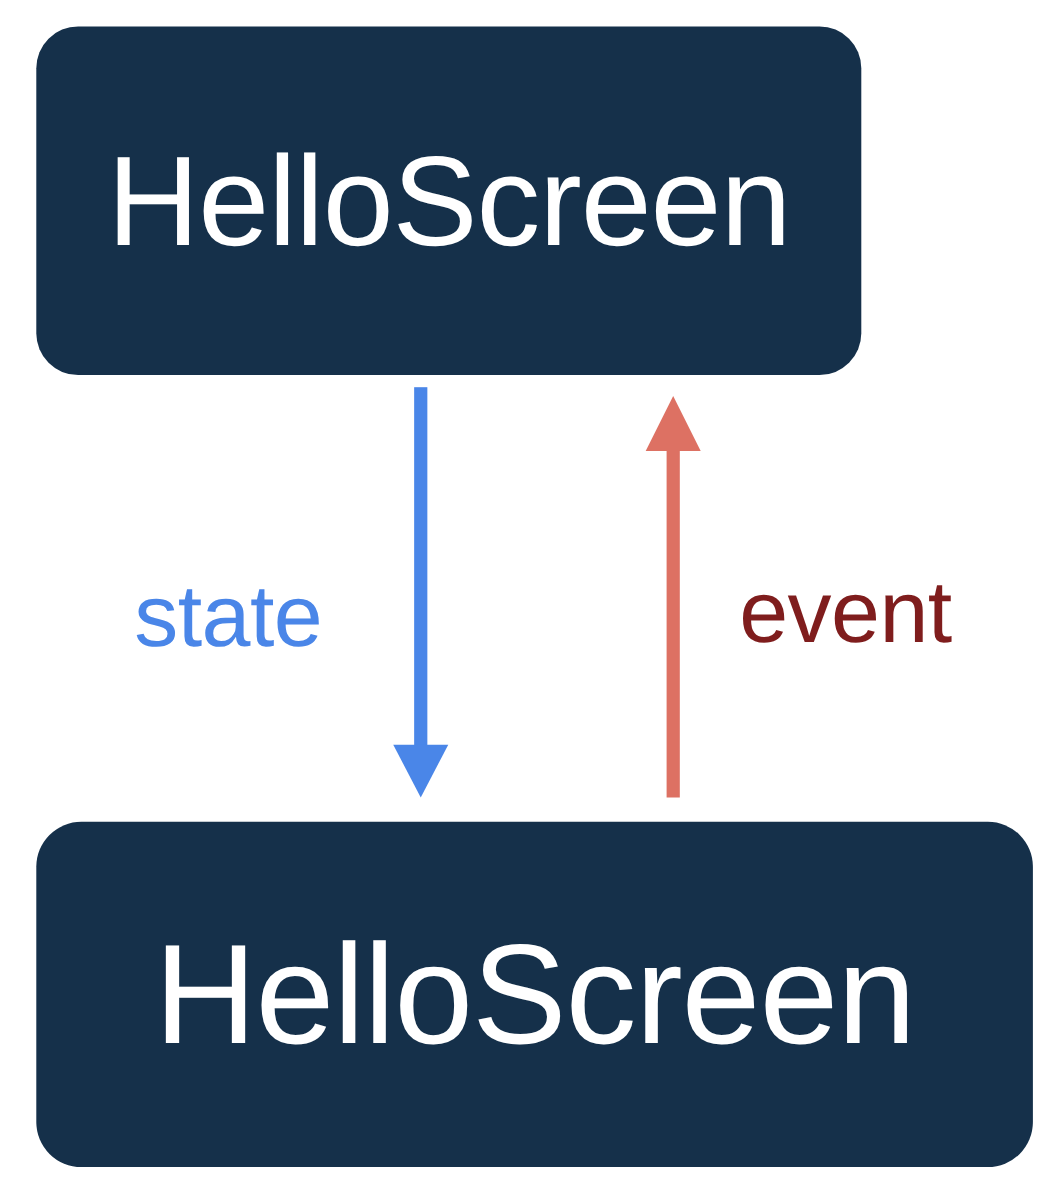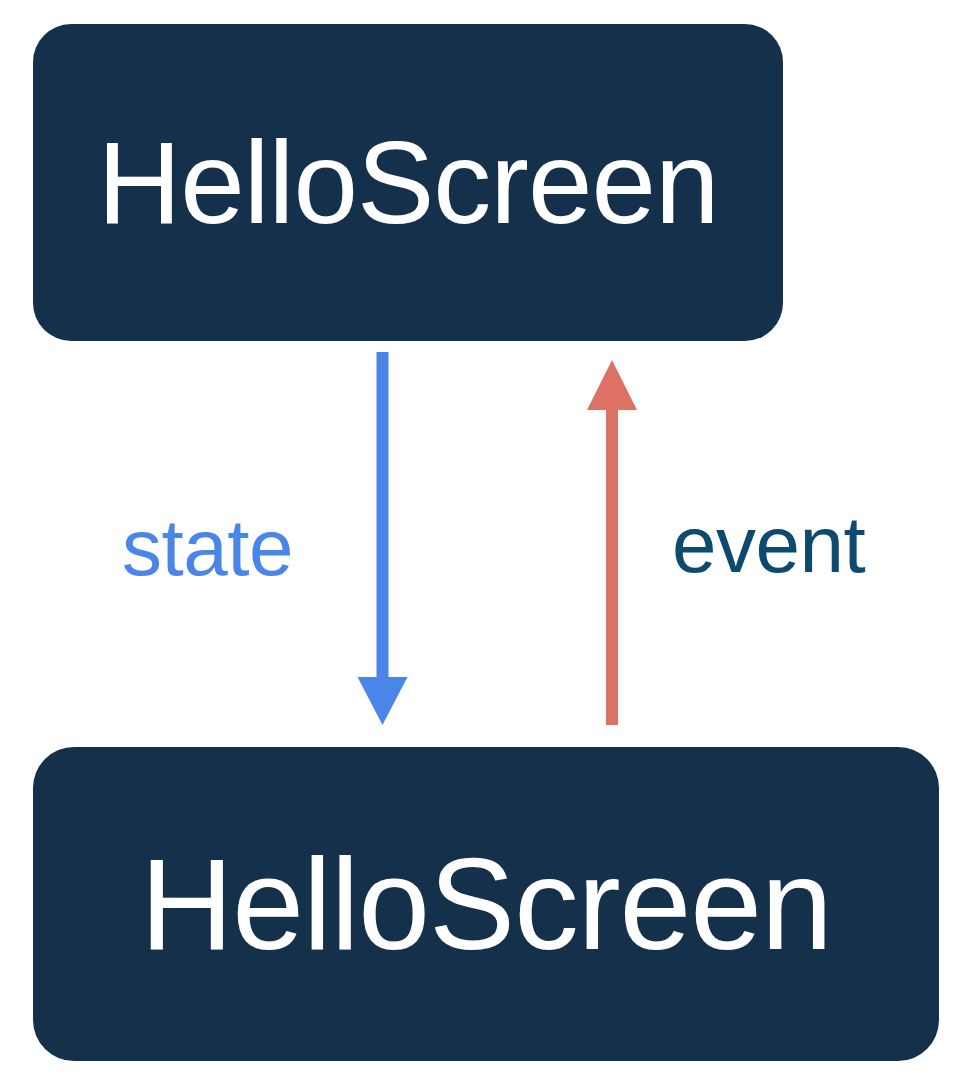--- a/index.html
+++ b/index.html
@@ -79,30 +79,31 @@
 
   
   .edge-label {
     position: absolute;
     font-family: "Liberation Sans", sans-serif;
     font-weight: 400;
     font-size: 80px;
     line-height: 1;
     white-space: nowrap;
     letter-spacing: -0.5px;
+    margin-top: 12px;
   }
   #label-state {
     left: 122px;
     top: 508px;
     color: #4a86e8;
   }
   #label-event {
     left: 672px;
     top: 505px;
-    color: #0c4a6e;
+    color: #7f1d1d;
   }
 </style>
 </head>
 <body>
 
 <div id="canvas">
 
   <div id="node-hello-screen" class="node">
     <span class="node-label">HelloScreen</span>
   </div>

